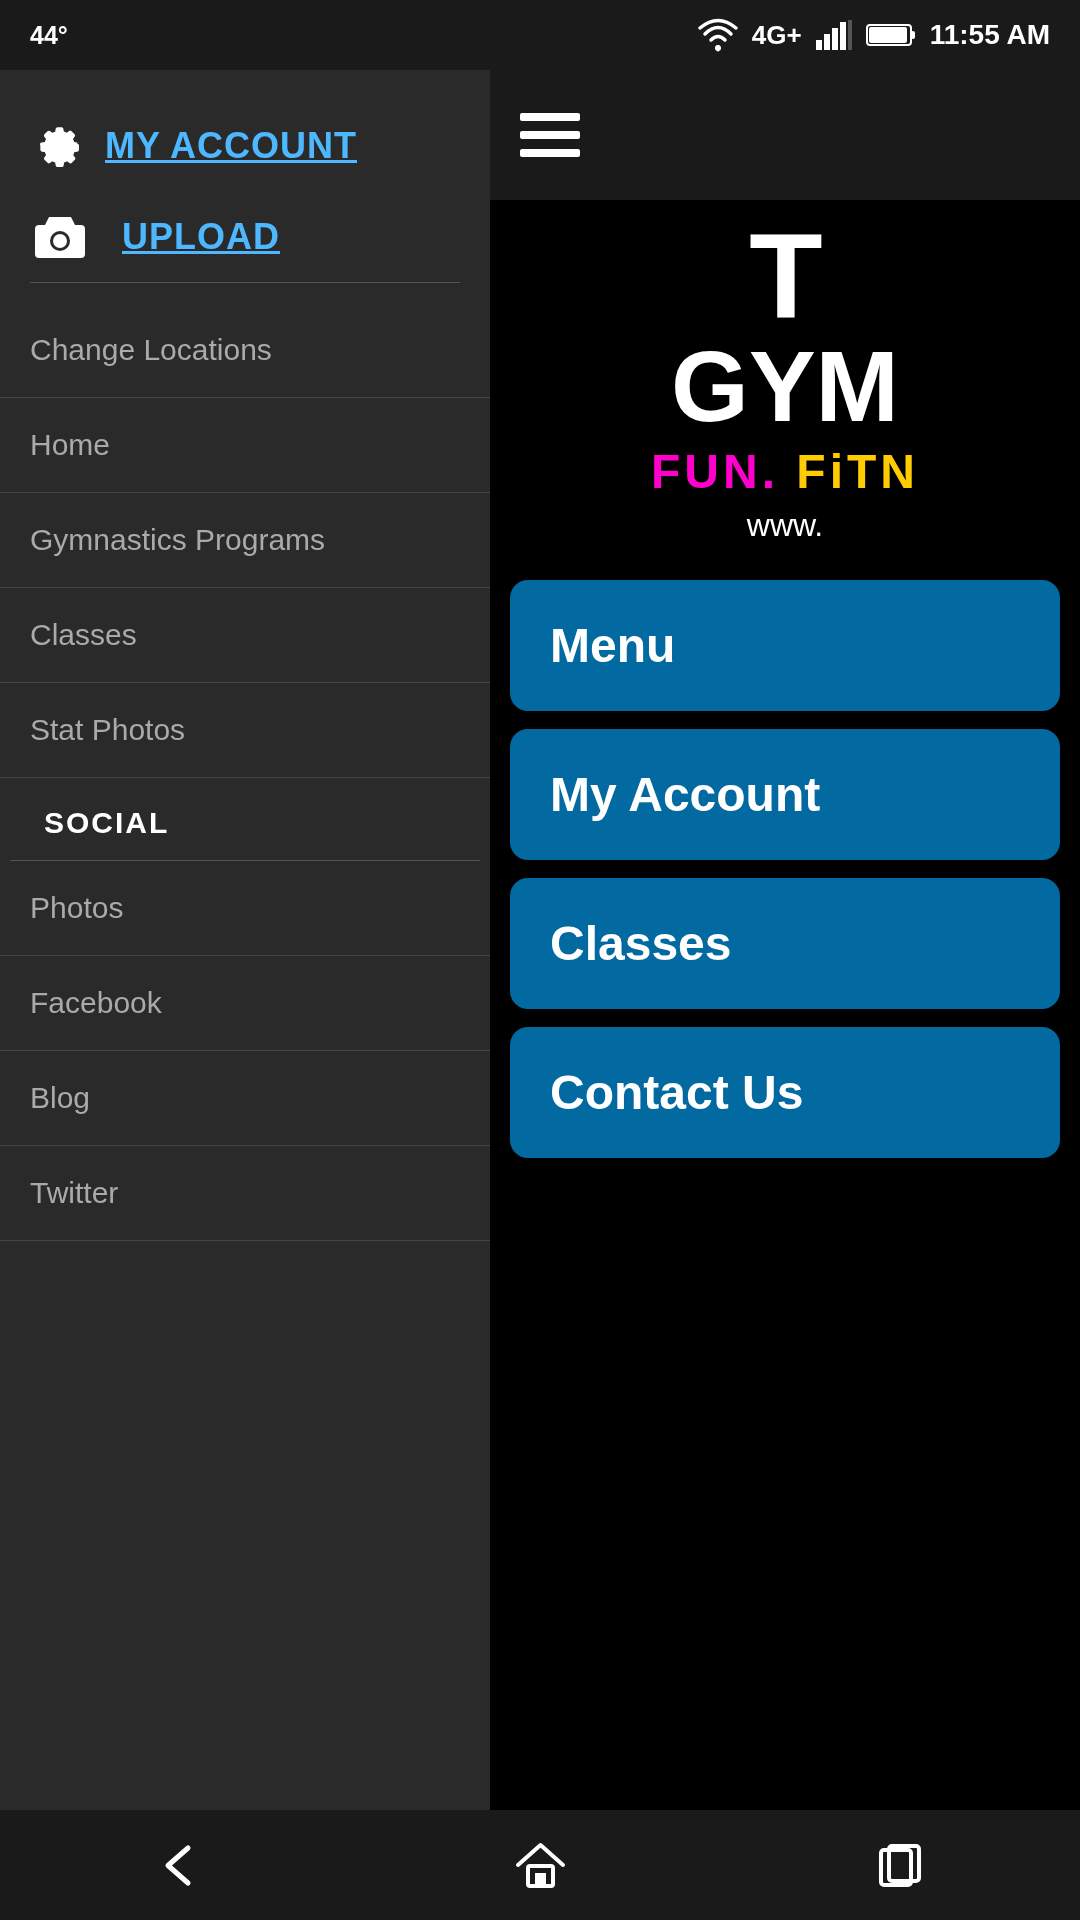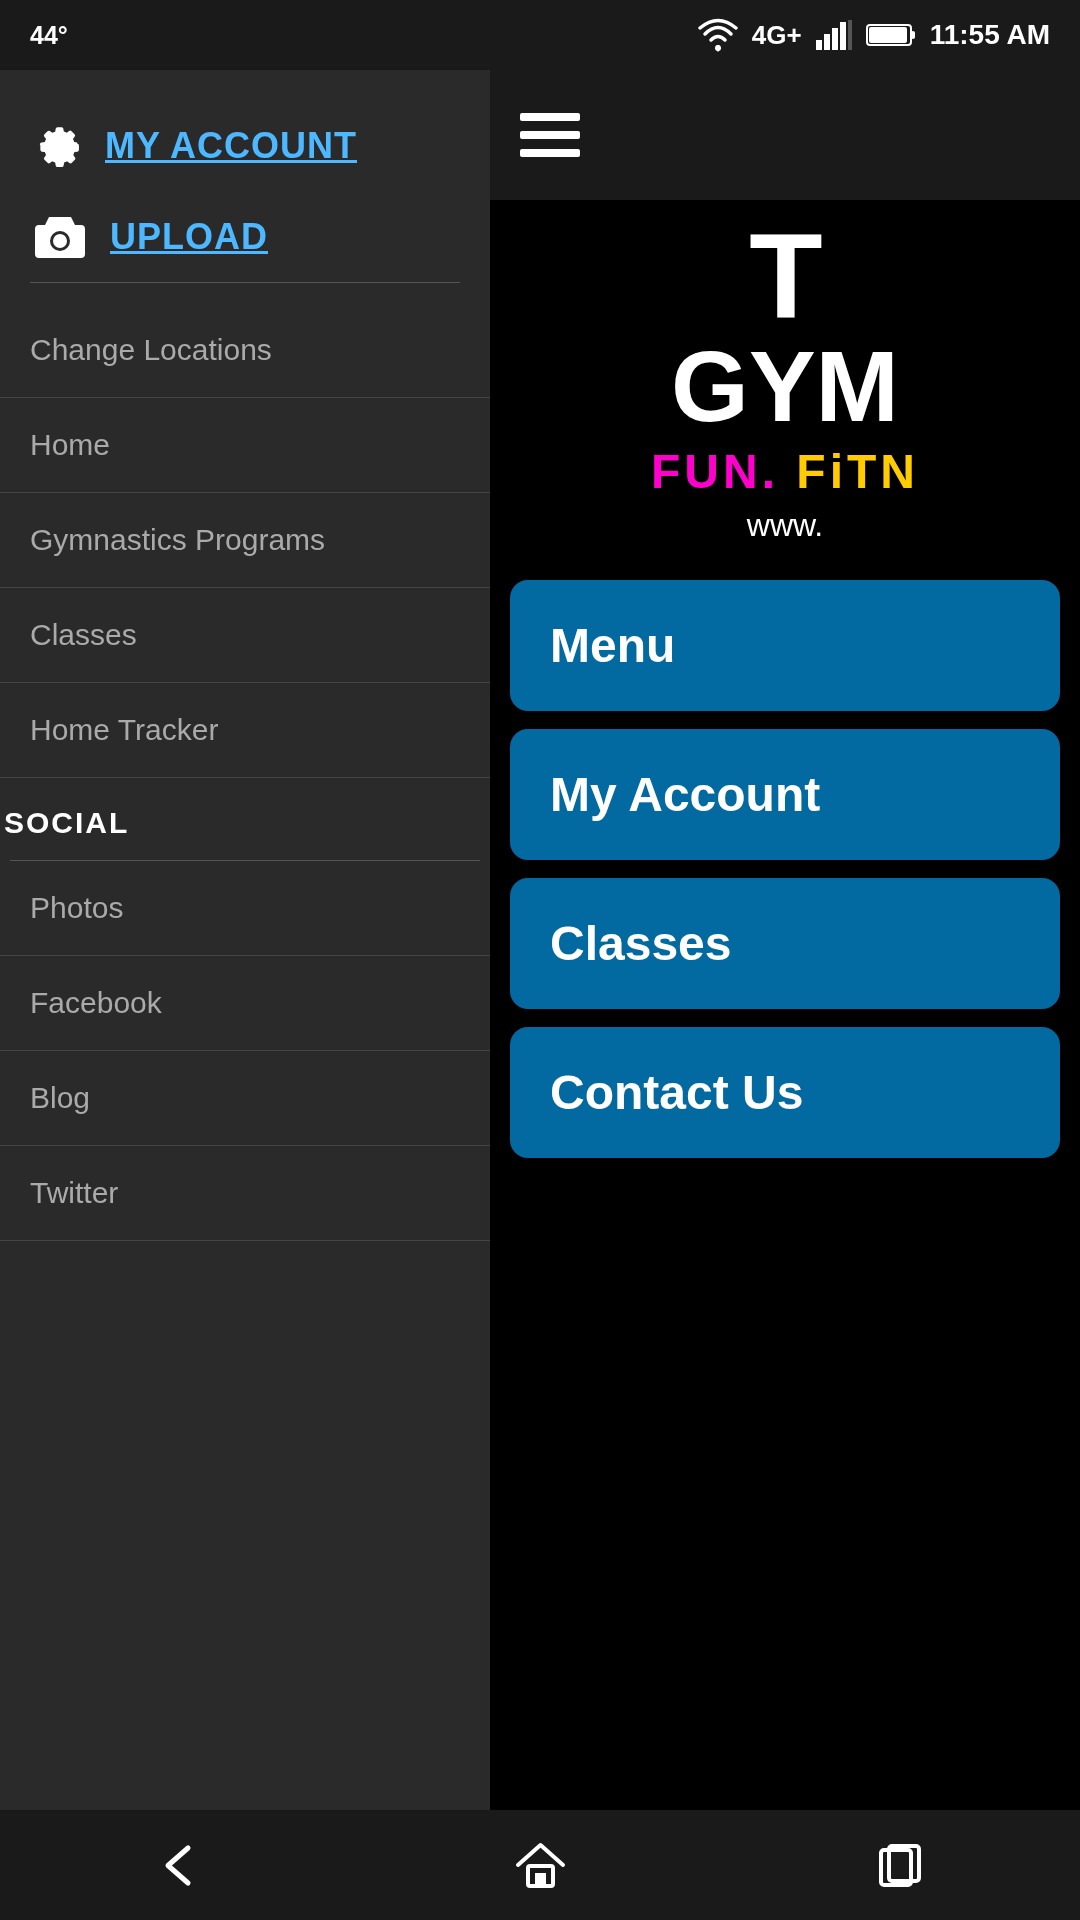--- a/index.html
+++ b/index.html
@@ -81,21 +81,21 @@
       color: #4db8ff;
       font-size: 36px;
       font-weight: bold;
       text-decoration: underline;
       letter-spacing: 1px;
     }
 
     .sidebar-upload-item {
       display: flex;
       align-items: center;
-      gap: 20px;
+      gap: 32px;
       padding: 18px 10px;
       cursor: pointer;
     }
 
     .camera-icon {
       width: 60px;
       height: 55px;
       color: white;
     }
 
@@ -115,25 +115,26 @@
 
     .sidebar-nav-item {
       padding: 30px 20px 30px 30px;
       color: #aaa;
       font-size: 30px;
       cursor: pointer;
       border-bottom: 1px solid #444;
     }
 
     .sidebar-section-label {
-      padding: 28px 20px 20px 4px;
+      padding: 28px 20px 20px 20px;
       color: white;
       font-size: 30px;
       font-weight: bold;
       letter-spacing: 2px;
+      margin-left: 24px;
     }
 
     
     .right-panel {
       flex: 1;
       height: 1850px;
       background: #000;
       position: relative;
       overflow: hidden;
     }
@@ -316,21 +317,21 @@
       </div>
 
       <div class="sidebar-divider"></div>
     </div>
 
     <div>
       <div class="sidebar-nav-item">Change Locations</div>
       <div class="sidebar-nav-item">Home</div>
       <div class="sidebar-nav-item">Gymnastics Programs</div>
       <div class="sidebar-nav-item">Classes</div>
-      <div class="sidebar-nav-item">Home Tracker</div>
+      <div class="sidebar-nav-item">Stat Photos</div>
     </div>
 
     <div class="sidebar-section-label">SOCIAL</div>
     <div class="sidebar-divider"></div>
 
     <div>
       <div class="sidebar-nav-item">Photos</div>
       <div class="sidebar-nav-item">Facebook</div>
       <div class="sidebar-nav-item">Blog</div>
       <div class="sidebar-nav-item">Twitter</div>

